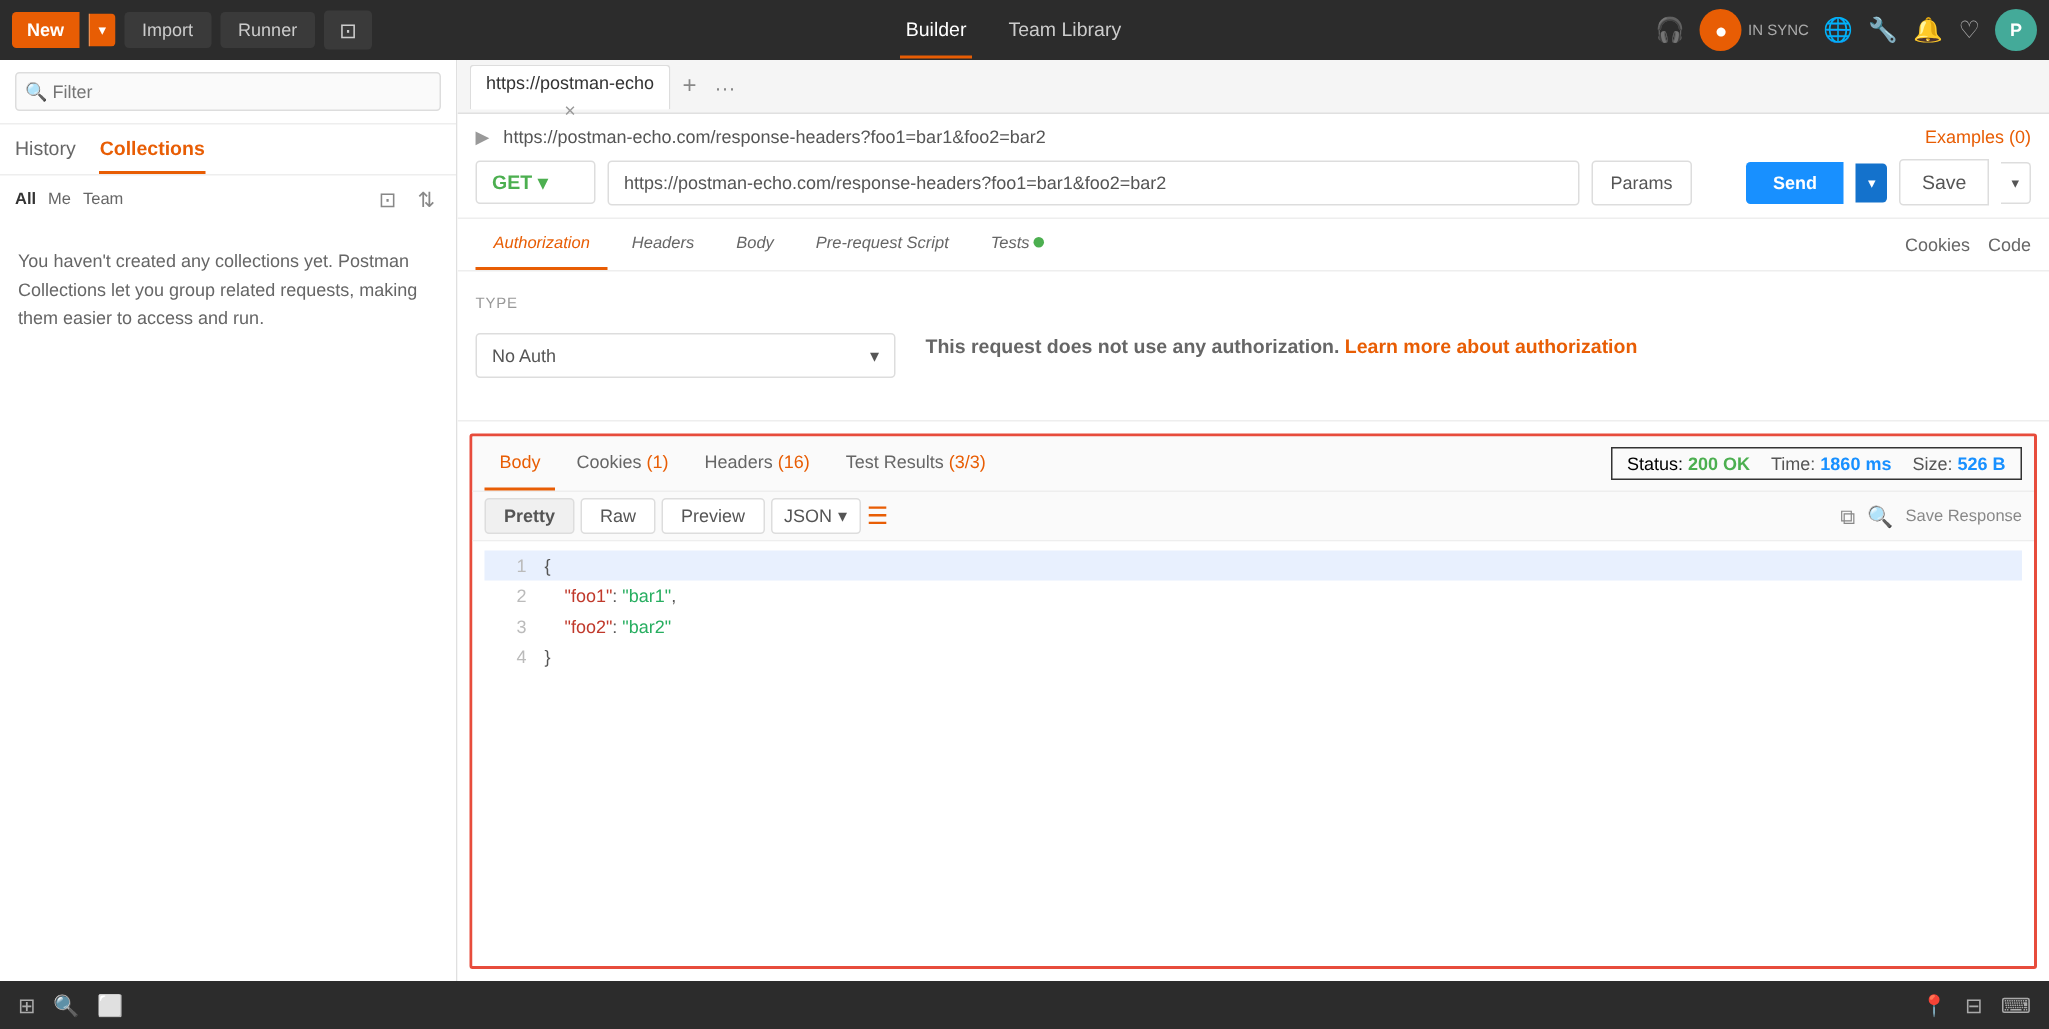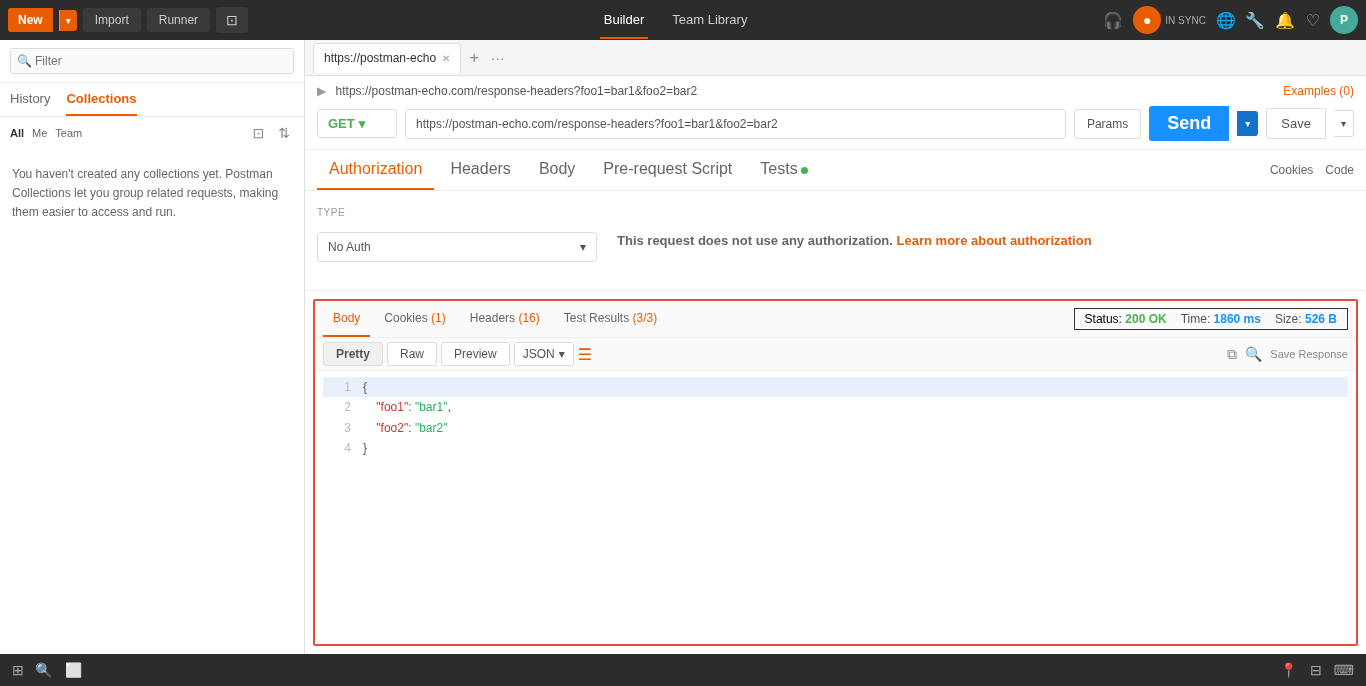--- a/index.html
+++ b/index.html
@@ -229,20 +229,21 @@
       background: #fff;
       border: 1px solid #ddd;
       border-bottom: none;
       border-radius: 3px 3px 0 0;
       padding: 4px 10px;
       font-size: 12px;
       color: #333;
       cursor: pointer;
       gap: 6px;
       height: 30px;
+      flex-direction: column;
     }
     .tab-close {
       color: #999;
       font-size: 10px;
       cursor: pointer;
     }
     .tab-add {
       background: none;
       border: none;
       font-size: 16px;
@@ -319,23 +320,24 @@
       font-size: 12px;
       color: #555;
       cursor: pointer;
     }
     .send-btn {
       background: #1890ff;
       color: white;
       border: none;
       border-radius: 3px 0 0 3px;
       padding: 7px 18px;
-      font-size: 18px;
+      font-size: 12px;
       font-weight: 600;
       cursor: pointer;
+      margin-left: 28px;
     }
     .send-arrow {
       background: #1472cc;
       color: white;
       border: none;
       border-radius: 0 3px 3px 0;
       padding: 7px 8px;
       font-size: 10px;
       cursor: pointer;
     }
@@ -367,24 +369,25 @@
       padding: 0 12px;
       border-bottom: 1px solid #eee;
       background: #fff;
     }
     .req-tabs-left {
       display: flex;
       gap: 4px;
     }
     .req-section-tab {
       padding: 10px 12px;
-      font-size: 16px;
+      font-size: 11px;
       color: #666;
       cursor: pointer;
       border-bottom: 2px solid transparent;
+      font-style: italic;
     }
     .req-section-tab.active {
       color: #e85d04;
       border-bottom: 2px solid #e85d04;
     }
     .req-tabs-right {
       display: flex;
       gap: 12px;
     }
     .req-tabs-right span {

